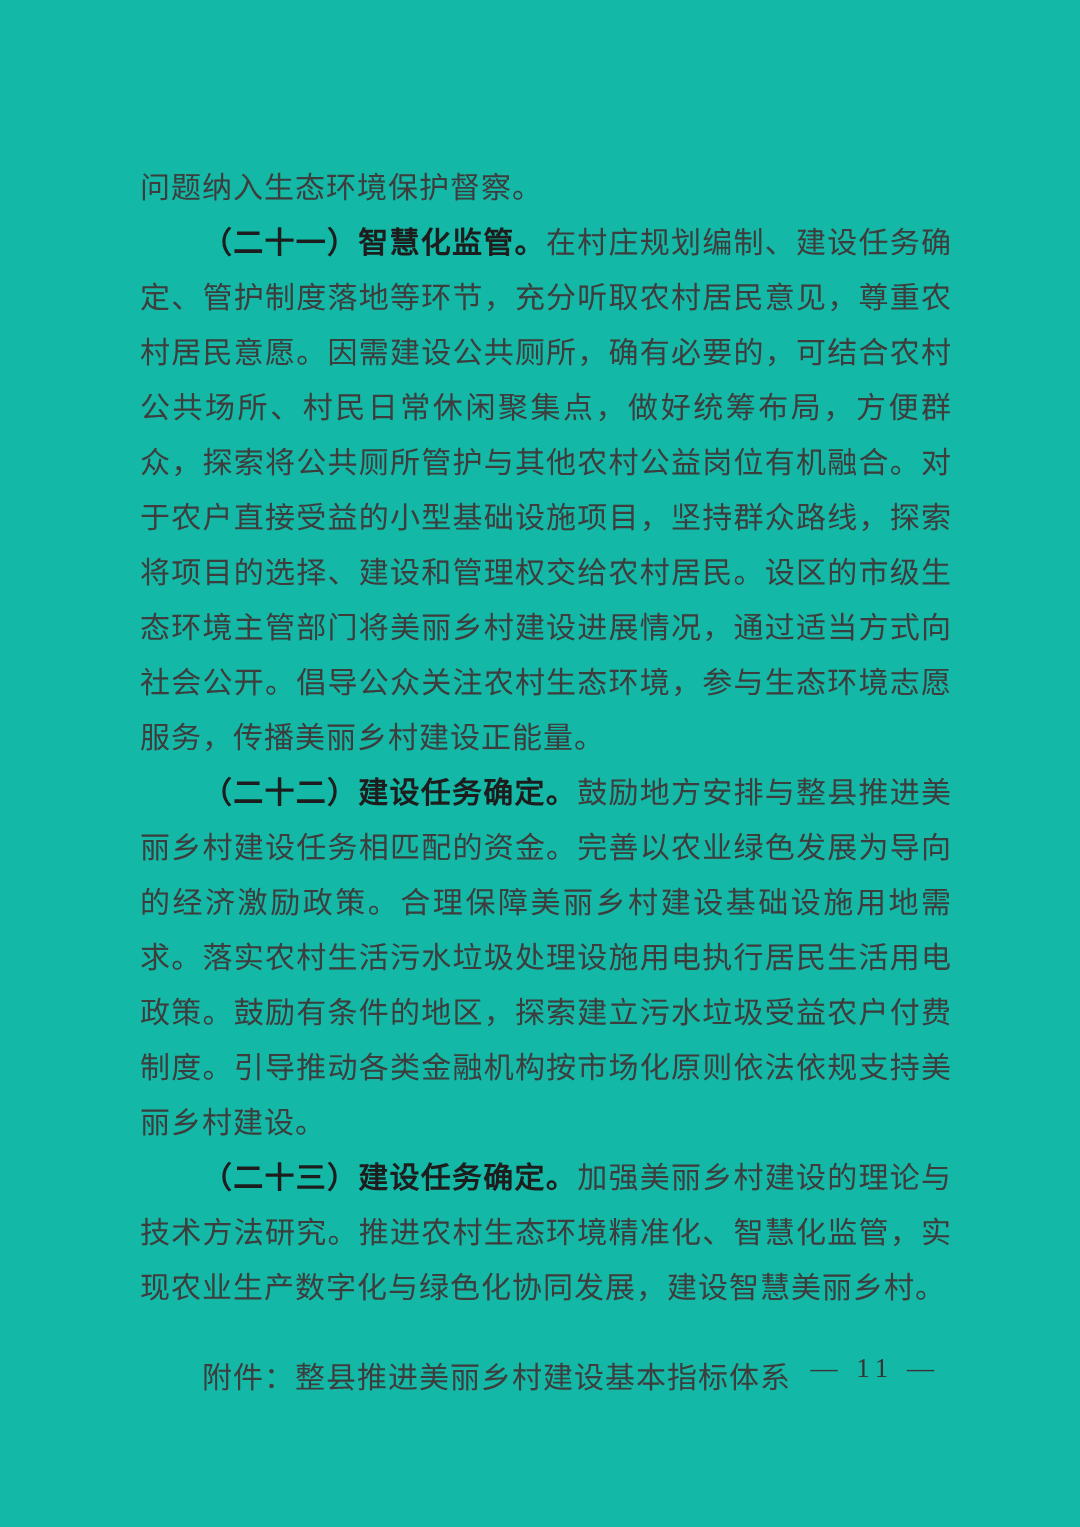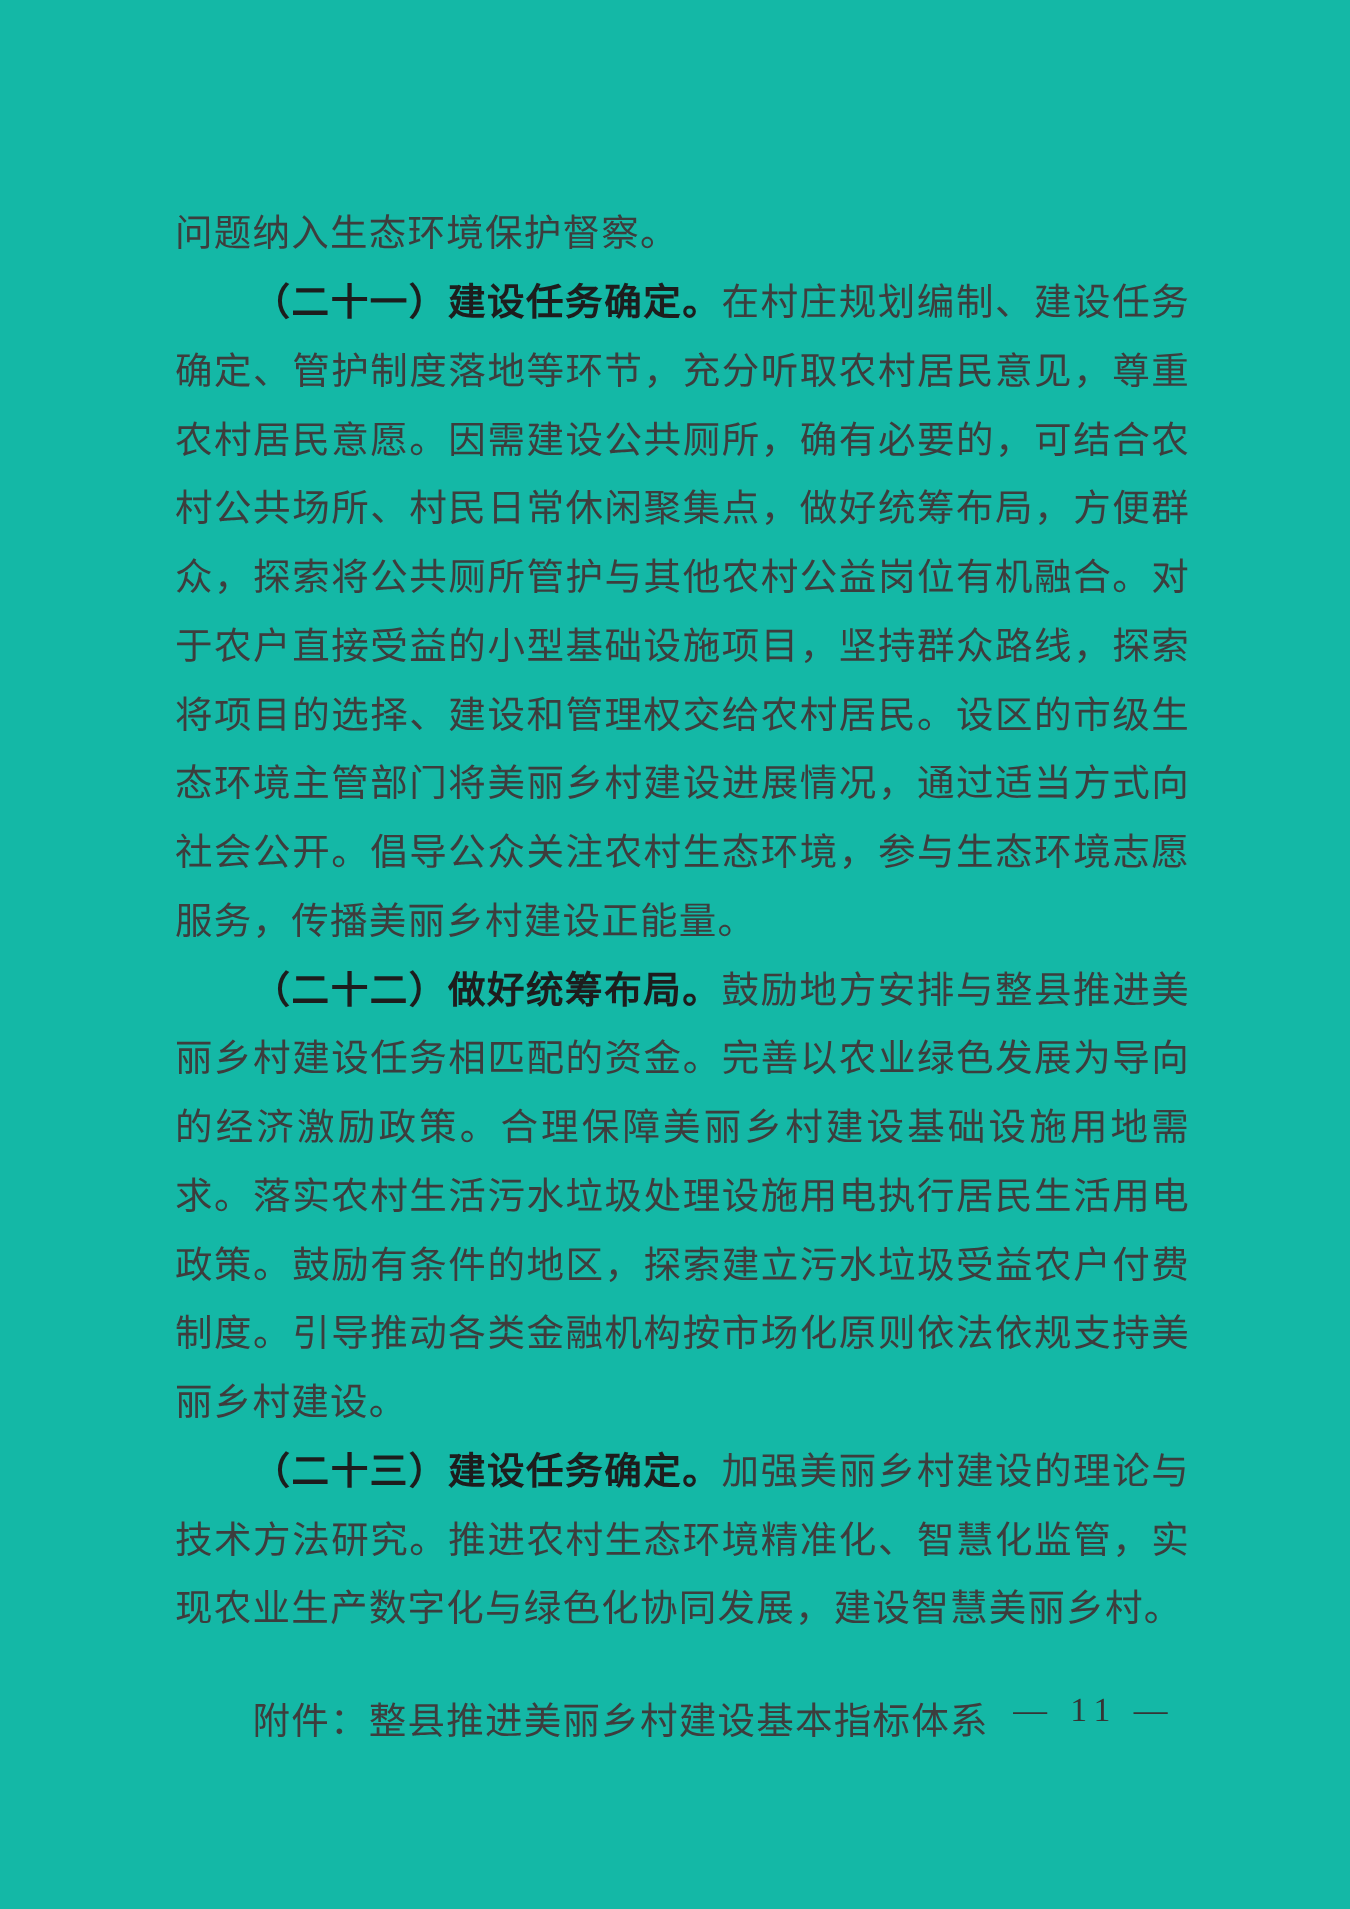--- a/index.html
+++ b/index.html
@@ -55,23 +55,23 @@
 </style>
 </head>
 <body>
 
 <div class="page">
 
   <div class="doc-content">
 
     <p class="continuation"><span>问题纳入生态环境保护督察。</span></p>
 
-    <p><span class="section-heading">（二十一）建设任务确定。</span><span>在村庄规划编制、建设任务确定、管护制度落地等环节，充分听取农村居民意见，尊重农村居民意愿。因需建设公共厕所，确有必要的，可结合农村公共场所、村民日常休闲聚集点，做好统筹布局，方便群众，探索将公共厕所管护与其他农村公益岗位有机融合。对于农户直接受益的小型基础设施项目，坚持群众路线，探索将项目的选择、建设和管理权交给农村居民。设区的市级生态环境主管部门将美丽乡村建设进展情况，通过适当方式向社会公开。倡导公众关注农村生态环境，参与生态环境志愿服务，传播美丽乡村建设正能量。</span></p>
+    <p><span class="section-heading">（二十一）智慧化监管。</span><span>在村庄规划编制、建设任务确定、管护制度落地等环节，充分听取农村居民意见，尊重农村居民意愿。因需建设公共厕所，确有必要的，可结合农村公共场所、村民日常休闲聚集点，做好统筹布局，方便群众，探索将公共厕所管护与其他农村公益岗位有机融合。对于农户直接受益的小型基础设施项目，坚持群众路线，探索将项目的选择、建设和管理权交给农村居民。设区的市级生态环境主管部门将美丽乡村建设进展情况，通过适当方式向社会公开。倡导公众关注农村生态环境，参与生态环境志愿服务，传播美丽乡村建设正能量。</span></p>
 
-    <p><span class="section-heading">（二十二）做好统筹布局。</span><span>鼓励地方安排与整县推进美丽乡村建设任务相匹配的资金。完善以农业绿色发展为导向的经济激励政策。合理保障美丽乡村建设基础设施用地需求。落实农村生活污水垃圾处理设施用电执行居民生活用电政策。鼓励有条件的地区，探索建立污水垃圾受益农户付费制度。引导推动各类金融机构按市场化原则依法依规支持美丽乡村建设。</span></p>
+    <p><span class="section-heading">（二十二）建设任务确定。</span><span>鼓励地方安排与整县推进美丽乡村建设任务相匹配的资金。完善以农业绿色发展为导向的经济激励政策。合理保障美丽乡村建设基础设施用地需求。落实农村生活污水垃圾处理设施用电执行居民生活用电政策。鼓励有条件的地区，探索建立污水垃圾受益农户付费制度。引导推动各类金融机构按市场化原则依法依规支持美丽乡村建设。</span></p>
 
     <p><span class="section-heading">（二十三）建设任务确定。</span><span>加强美丽乡村建设的理论与技术方法研究。推进农村生态环境精准化、智慧化监管，实现农业生产数字化与绿色化协同发展，建设智慧美丽乡村。</span></p>
 
     <p class="attachment-line"><span>附件：整县推进美丽乡村建设基本指标体系</span></p>
 
   </div>
 
   <div class="page-number">— 11 —</div>
 
 </div>

